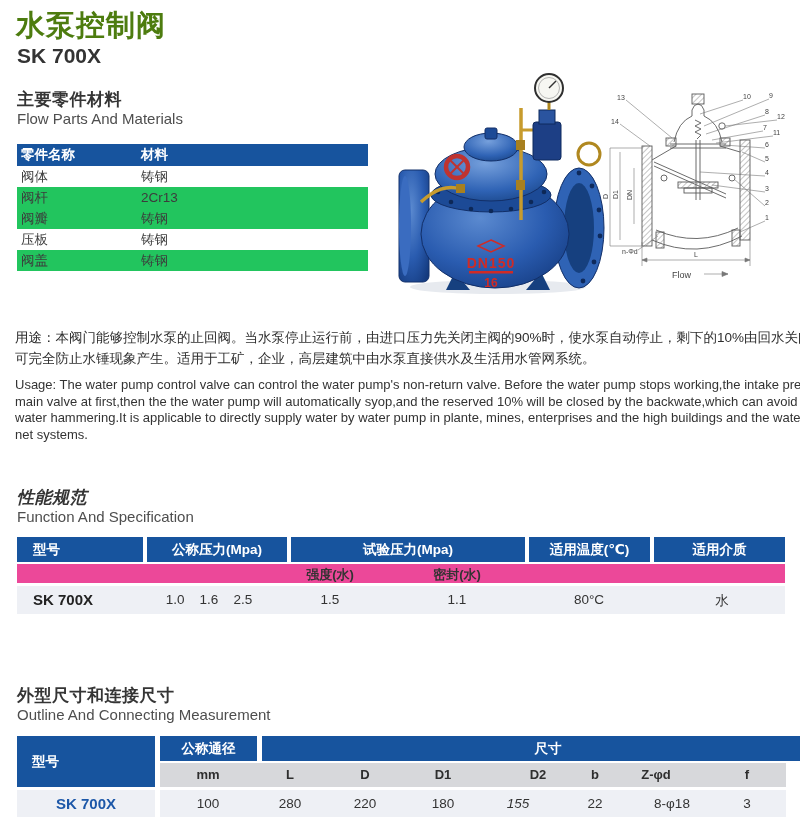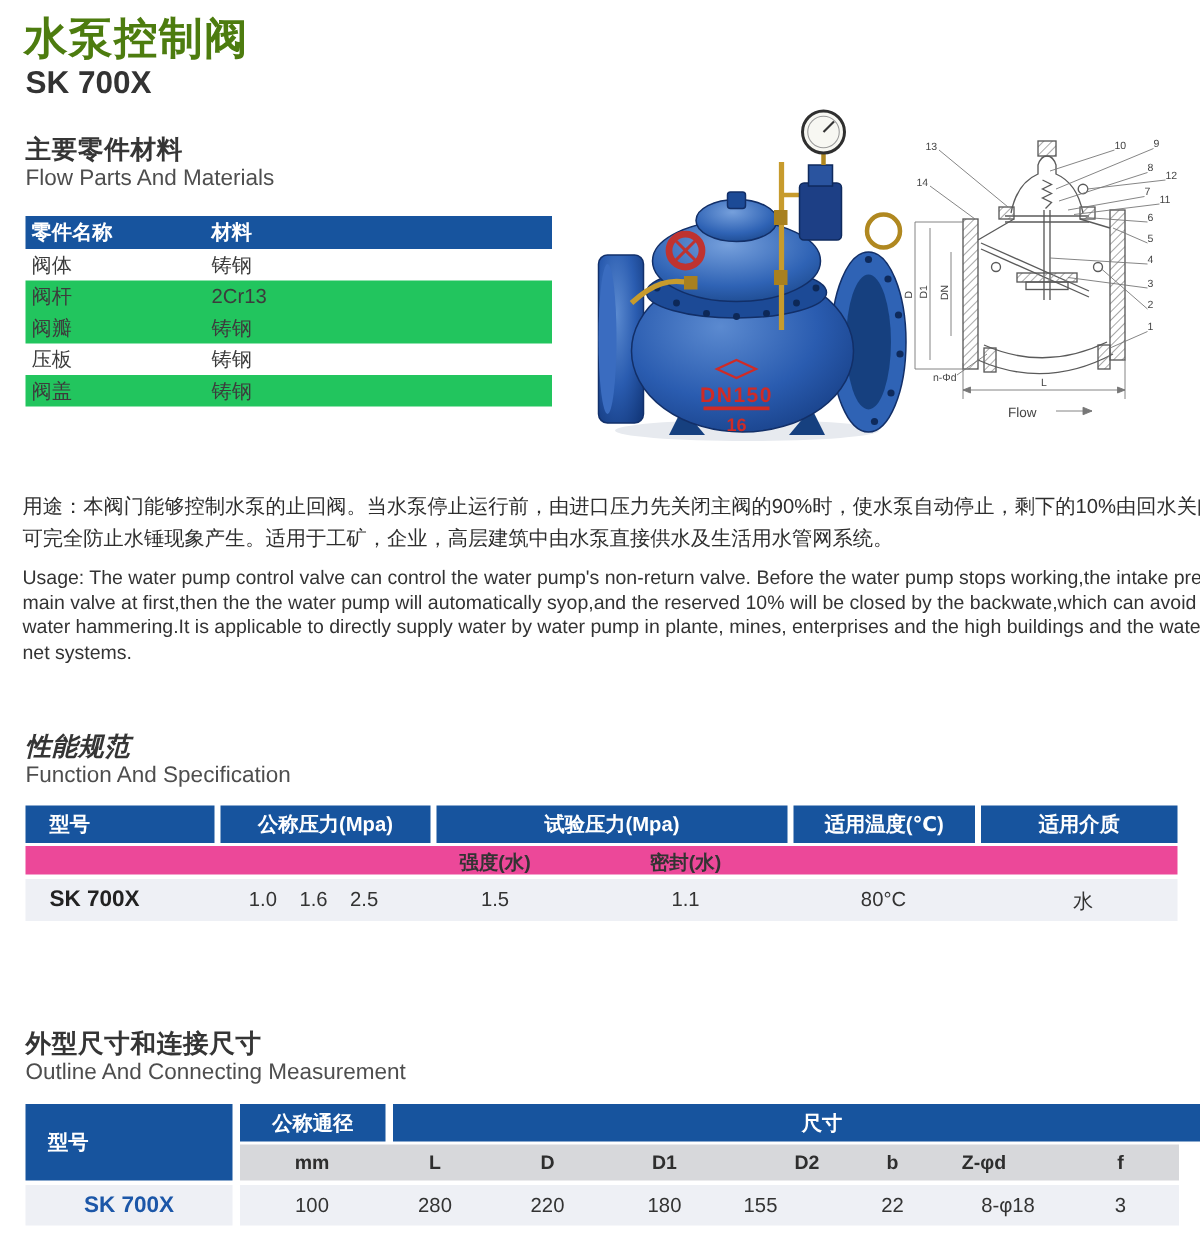--- a/index.html
+++ b/index.html
@@ -280,20 +280,20 @@
       <span style="left:587px;">f</span>
     </div>
     <div class="dm-data1">
       <span>SK 700X</span>
     </div>
     <div class="dm-data2">
       <span style="left:48px;">100</span>
       <span style="left:130px;">280</span>
       <span style="left:205px;">220</span>
       <span style="left:283px;">180</span>
-      <span style="left:347px;">155</span>
+      <span style="left:358px;font-style:italic;">155</span>
       <span style="left:435px;">22</span>
       <span style="left:512px;">8-φ18</span>
       <span style="left:587px;">3</span>
     </div>
   </div>
 
 </div>
 
 </body></html>

